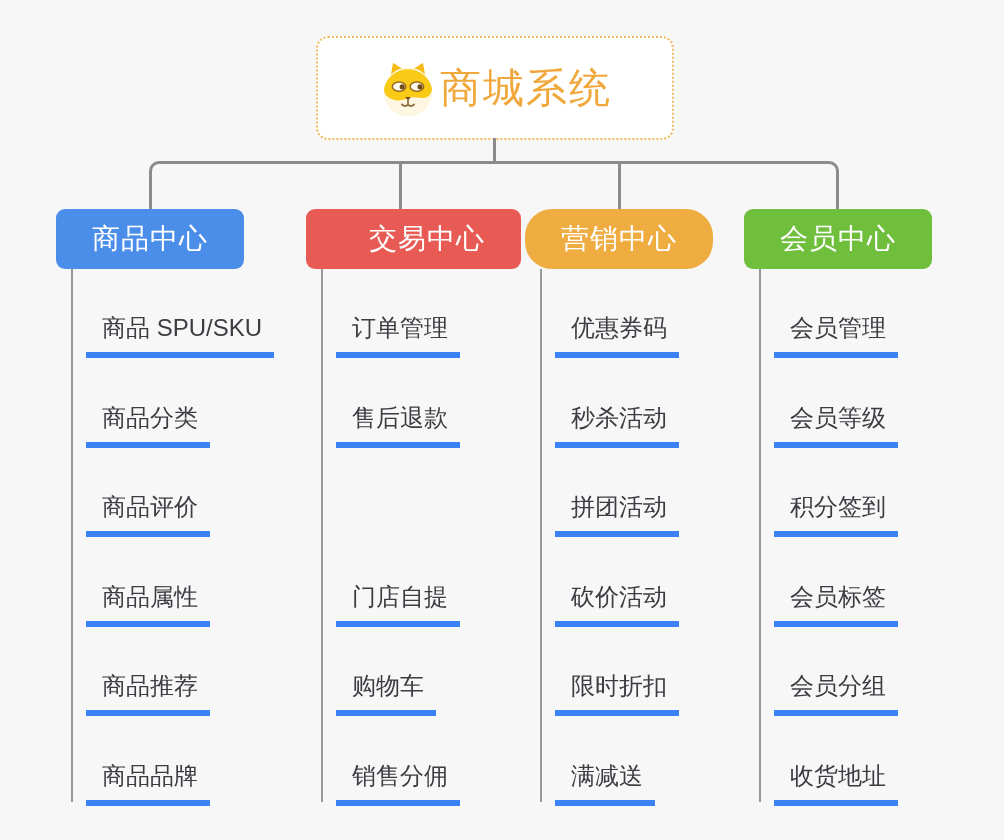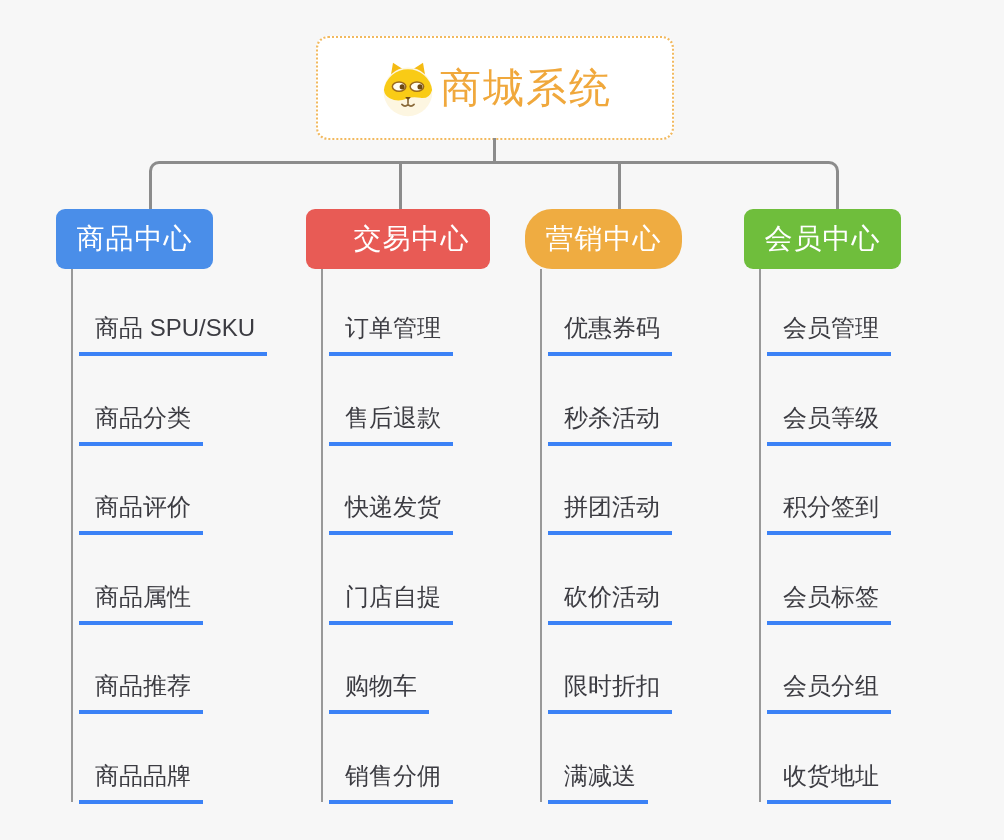--- a/index.html
+++ b/index.html
@@ -59,21 +59,21 @@
     box-sizing: border-box;
   }
   .drop { top: 163px; width: 3px; height: 47px; }
   .drop-2 { left: 399px; }
   .drop-3 { left: 618px; }
 
   
   .branch {
     position: absolute;
     top: 209px;
-    width: 157px;
+    width: 188px;
     height: 60px;
     border-radius: 9px;
     color: #ffffff;
     font-size: 28px;
     font-weight: 500;
     letter-spacing: 1px;
     display: flex;
     align-items: center;
     justify-content: center;
     cursor: pointer;
@@ -97,26 +97,26 @@
   .spine {
     position: absolute;
     left: 0;
     top: 0;
     width: 2px;
     height: 533px;
     background: #999999;
   }
   .item {
     position: absolute;
-    left: 8px;
+    left: 15px;
     padding: 0 12px 10px 16px;
     font-size: 24px;
     line-height: 28px;
     color: #3c3c42;
-    border-bottom: 4px solid #3b82f6;
+    border-bottom: 6px solid #3b82f6;
     white-space: nowrap;
     cursor: pointer;
   }
   .row-0 { top: 45px; }
   .row-1 { top: 135px; }
   .row-2 { top: 224px; }
   .row-3 { top: 314px; }
   .row-4 { top: 403px; }
   .row-5 { top: 493px; }
 </style>
@@ -166,21 +166,20 @@
     <div class="item row-2">商品评价</div>
     <div class="item row-3">商品属性</div>
     <div class="item row-4">商品推荐</div>
     <div class="item row-5">商品品牌</div>
   </div>
 
   <div class="column col-2">
     <div class="spine"></div>
     <div class="item row-0">订单管理</div>
     <div class="item row-1">售后退款</div>
-    <div class="item row-2">快递发货</div>
     <div class="item row-3">门店自提</div>
     <div class="item row-4">购物车</div>
     <div class="item row-5">销售分佣</div>
   </div>
 
   <div class="column col-3">
     <div class="spine"></div>
     <div class="item row-0">优惠券码</div>
     <div class="item row-1">秒杀活动</div>
     <div class="item row-2">拼团活动</div>

